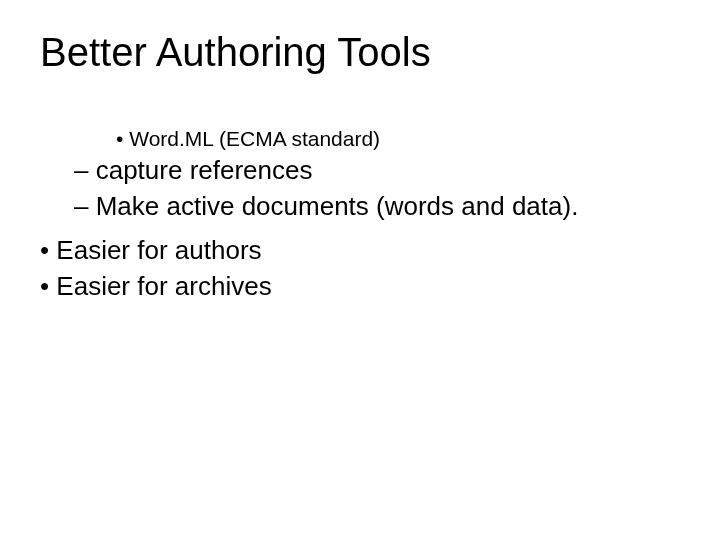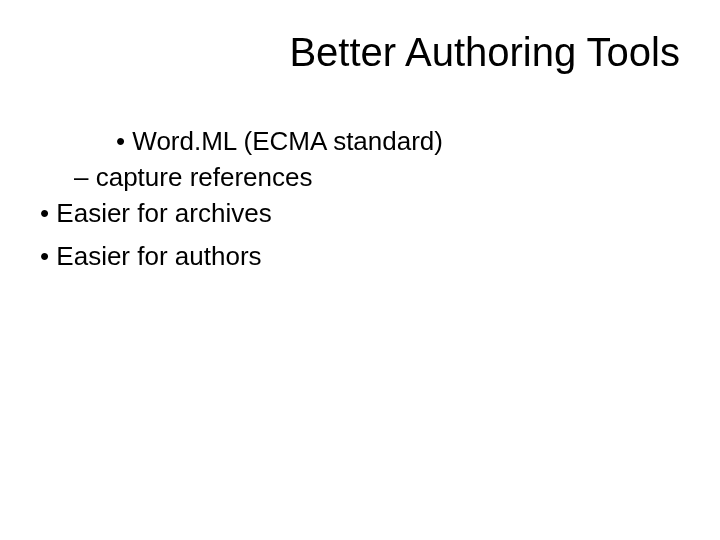--- a/index.html
+++ b/index.html
@@ -12,21 +12,21 @@
       height: 540px;
       background: #ffffff;
       font-family: Arial, Helvetica, sans-serif;
       color: #000000;
       padding: 20px 40px;
       overflow: hidden;
     }
     .title {
       font-size: 40px;
       font-weight: 400;
-      text-align: right;
+      text-align: left;
       margin-top: 10px;
       margin-bottom: 50px;
     }
     .content {
       font-size: 26px;
       line-height: 1.3;
     }
     .bullet-l1 {
       margin-left: 0;
       margin-bottom: 2px;
@@ -37,32 +37,33 @@
     .bullet-l2 {
       margin-left: 34px;
       margin-bottom: 2px;
     }
     .bullet-l2::before {
       content: "– ";
     }
     .bullet-l3 {
       margin-left: 76px;
       margin-bottom: 2px;
-      font-size: 26px;
+      font-size: 21px;
     }
     .bullet-l3::before {
       content: "• ";
     }
     .spacer-top {
       margin-top: 10px;
     }
   </style>
 </head>
 <body>
 
 <div class="title">Better Authoring Tools</div>
 
 <div class="content">
   <div class="bullet-l3"><span>Word.ML (ECMA standard)</span></div>
   <div class="bullet-l2"><span>capture references</span></div>
+  <div class="bullet-l2"><span>Make active documents (words and data).</span></div>
+  <div class="bullet-l1 spacer-top"><span>Easier for authors</span></div>
   <div class="bullet-l1"><span>Easier for archives</span></div>
-  <div class="bullet-l1 spacer-top"><span>Easier for authors</span></div>
 </div>
 
 </body></html>

